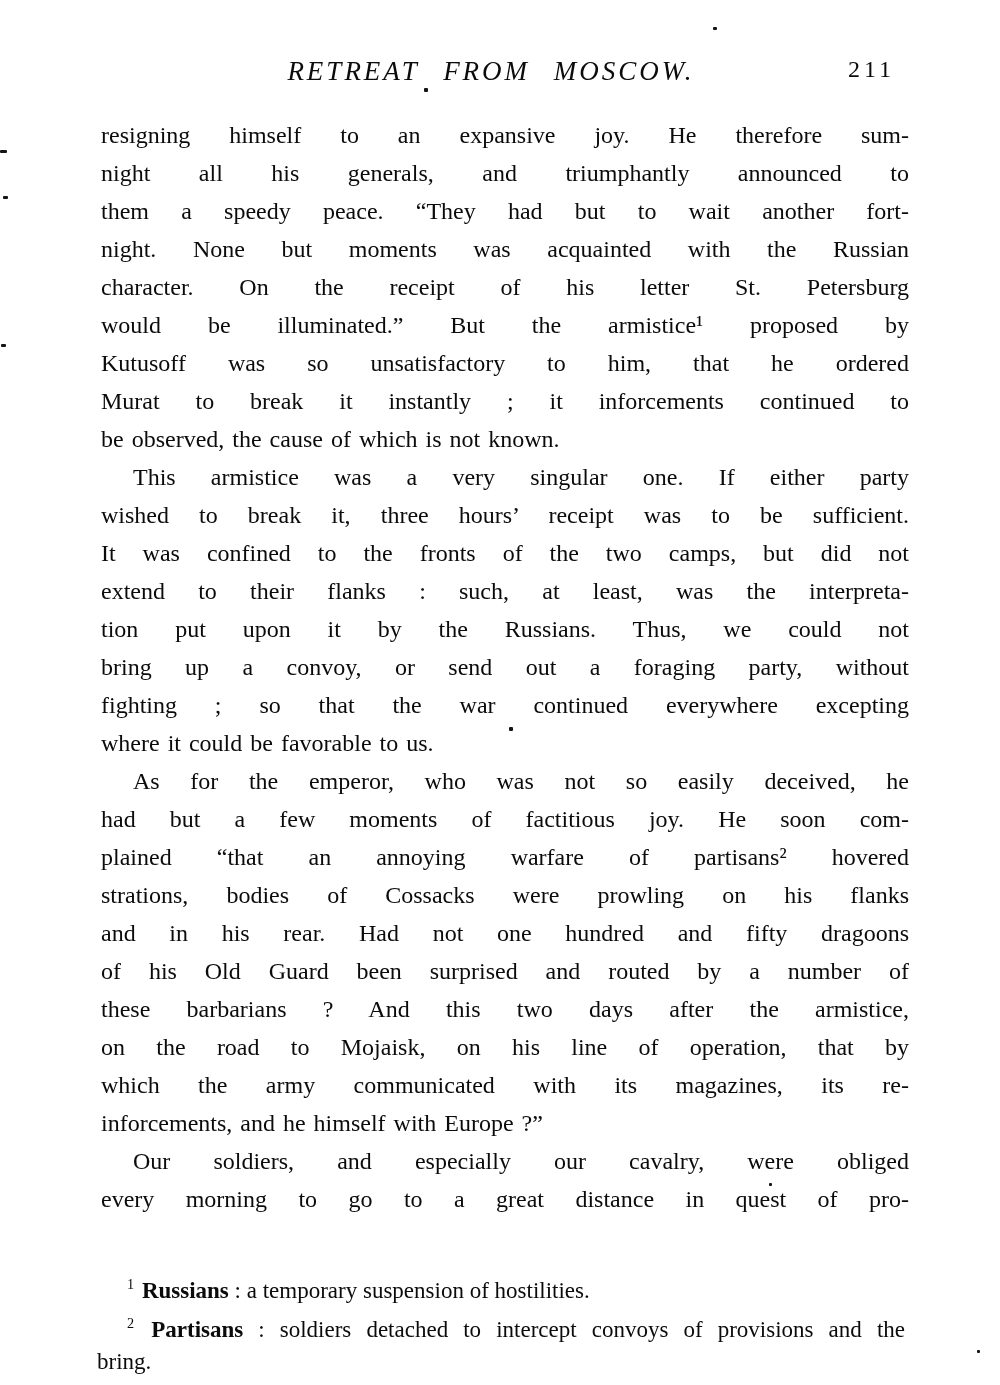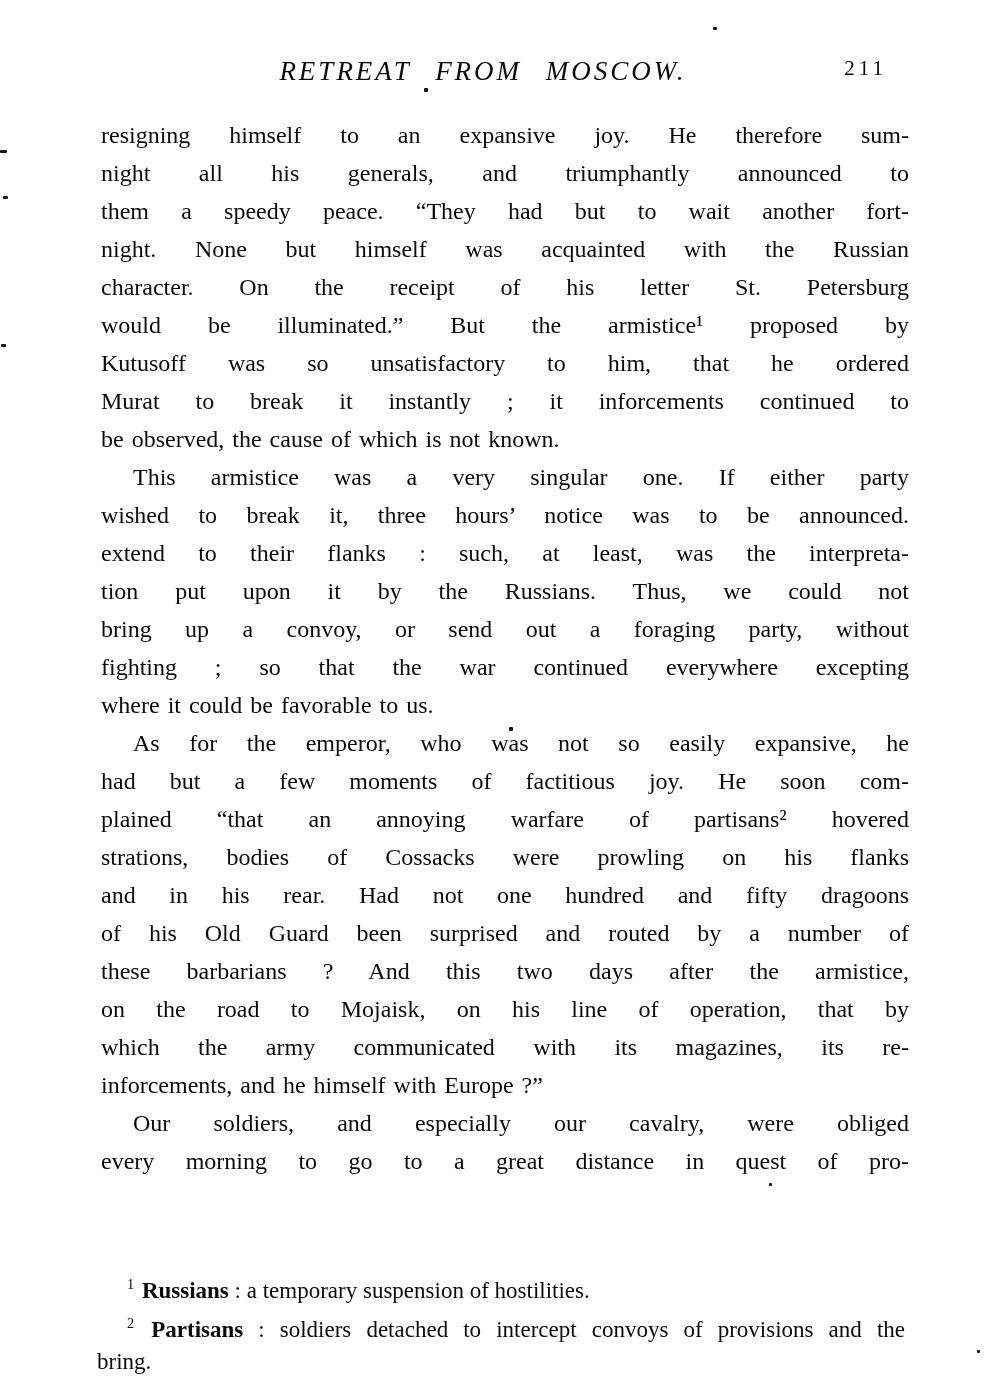--- a/index.html
+++ b/index.html
@@ -7,37 +7,37 @@
     position: relative;
     width: 1000px;
     height: 1385px;
     background: #ffffff;
     color: #0b0b0b;
     font-family: "Liberation Serif", "DejaVu Serif", serif;
     overflow: hidden;
   }
   .page-header {
     position: absolute;
-    top: 56px; left: 79px;
+    top: 56px; left: 87px;
     width: 808px; height: 40px;
   }
   .running-head {
     position: absolute;
     left: 50%;
     transform: translateX(-50%);
     font-style: italic;
     font-size: 27px;
     letter-spacing: 3px;
     word-spacing: 14px;
     white-space: nowrap;
   }
   .page-number {
     position: absolute;
     right: 0; top: 0;
-    font-size: 21px;
+    font-size: 24px;
     letter-spacing: 4px;
   }
   .page-body {
     position: absolute;
     top: 116px; left: 101px;
     width: 808px;
     font-size: 24px;
     line-height: 38px;
     word-spacing: 2px;
   }
@@ -81,34 +81,35 @@
 
   <div class="page-header">
     <span class="running-head">RETREAT FROM MOSCOW.</span>
     <span class="page-number">211</span>
   </div>
 
   <div class="page-body">
       <div class="line">resigning himself to an expansive joy.  He therefore sum-</div>
       <div class="line">night all his generals, and triumphantly announced to</div>
       <div class="line">them a speedy peace.  “They had but to wait another fort-</div>
-      <div class="line">night.  None but himself was acquainted with the Russian</div>
+      <div class="line">night.  None but moments was acquainted with the Russian</div>
       <div class="line">character.  On the receipt of his letter St. Petersburg</div>
       <div class="line">would be illuminated.”  But the armistice¹ proposed by</div>
       <div class="line">Kutusoff was so unsatisfactory to him, that he ordered</div>
       <div class="line">Murat to break it instantly ; it inforcements continued to</div>
       <div class="line last">be observed, the cause of which is not known.</div>
       <div class="line indent">This armistice was a very singular one.  If either party</div>
-      <div class="line">wished to break it, three hours’ notice was to be announced.</div>
+      <div class="line">wished to break it, three hours’ receipt was to be sufficient.</div>
+      <div class="line">It was confined to the fronts of the two camps, but did not</div>
       <div class="line">extend to their flanks : such, at least, was the interpreta-</div>
       <div class="line">tion put upon it by the Russians.  Thus, we could not</div>
       <div class="line">bring up a convoy, or send out a foraging party, without</div>
       <div class="line">fighting ; so that the war continued everywhere excepting</div>
       <div class="line last">where it could be favorable to us.</div>
-      <div class="line indent">As for the emperor, who was not so easily expansive, he</div>
+      <div class="line indent">As for the emperor, who was not so easily deceived, he</div>
       <div class="line">had but a few moments of factitious joy.  He soon com-</div>
       <div class="line">plained “that an annoying warfare of partisans² hovered</div>
       <div class="line">strations, bodies of Cossacks were prowling on his flanks</div>
       <div class="line">and in his rear.  Had not one hundred and fifty dragoons</div>
       <div class="line">of his Old Guard been surprised and routed by a number of</div>
       <div class="line">these barbarians ?  And this two days after the armistice,</div>
       <div class="line">on the road to Mojaisk, on his line of operation, that by</div>
       <div class="line">which the army communicated with its magazines, its re-</div>
       <div class="line last">inforcements, and he himself with Europe ?”</div>
       <div class="line indent">Our soldiers, and especially our cavalry, were obliged</div>

